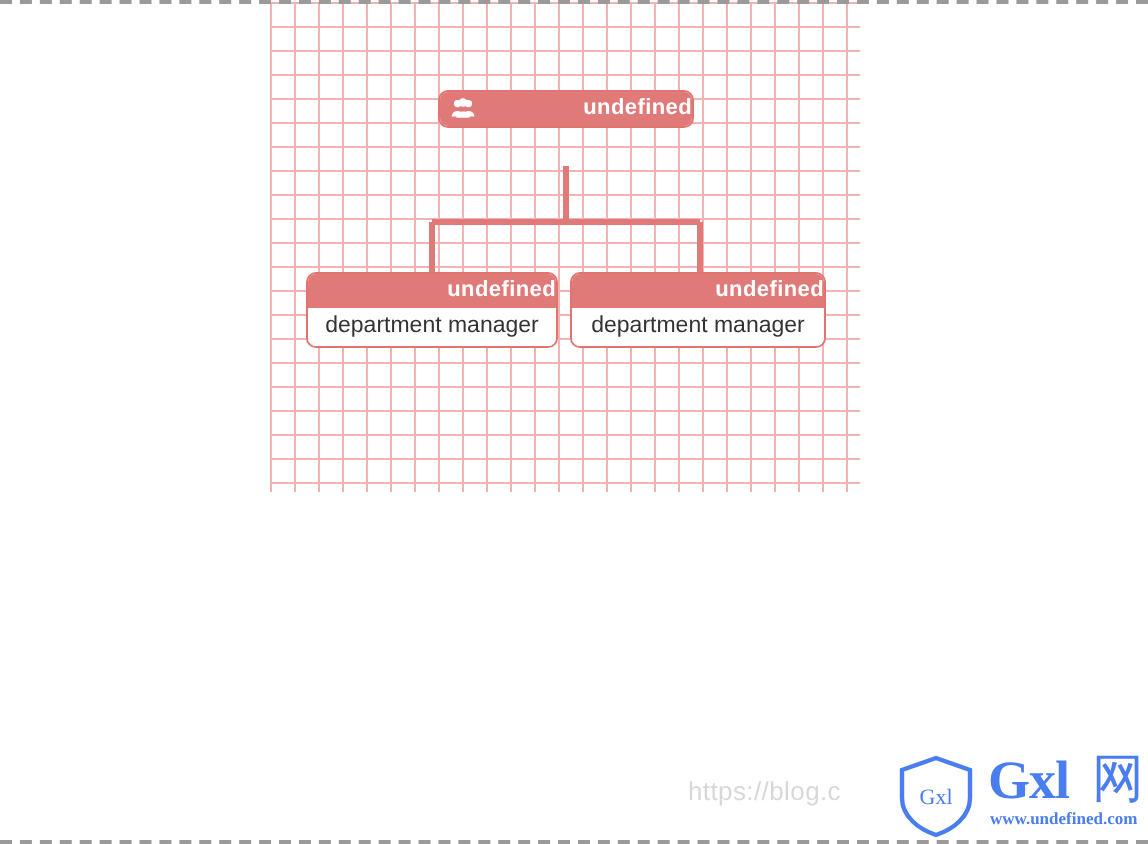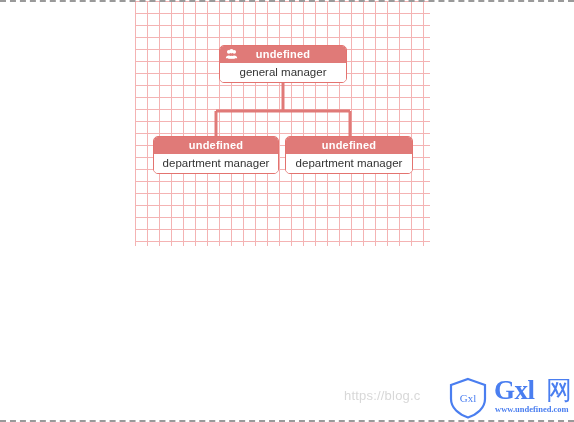--- a/index.html
+++ b/index.html
@@ -65,21 +65,21 @@
     box-shadow: 0 0 0 0 rgba(0,0,0,0);
   }
   .node-header {
     position: relative;
     height: 17px;
     line-height: 17px;
     background: #e07a78;
     color: #ffffff;
     font-weight: bold;
     font-size: 11px;
-    text-align: center;
+    text-align: right;
     letter-spacing: 0.2px;
     white-space: nowrap;
   }
   .node-body {
     height: 19px;
     line-height: 19px;
     background: #ffffff;
     color: #333333;
     font-size: 11.5px;
     text-align: center;
@@ -185,21 +185,20 @@
       <svg class="group-icon" viewBox="0 0 24 24">
         <circle cx="7" cy="7" r="3.4" fill="#ffffff"></circle>
         <circle cx="17" cy="7" r="3.4" fill="#ffffff"></circle>
         <circle cx="12" cy="6" r="4" fill="#ffffff"></circle>
         <path d="M1.5 19c0-3.3 2.6-5.2 5.5-5.2S12.5 15.7 12.5 19z" fill="#ffffff"></path>
         <path d="M11.5 19c0-3.3 2.6-5.2 5.5-5.2S22.5 15.7 22.5 19z" fill="#ffffff"></path>
         <path d="M5.8 20c0-3.6 2.8-5.8 6.2-5.8S18.2 16.4 18.2 20z" fill="#ffffff"></path>
       </svg>
       <span>undefined</span>
     </div>
-    <div class="node-body">general manager</div>
   </div>
 
   <div class="node" id="node-child-1">
     <div class="node-header">
       <span>undefined</span>
     </div>
     <div class="node-body">department manager</div>
   </div>
 
   <div class="node" id="node-child-2">

